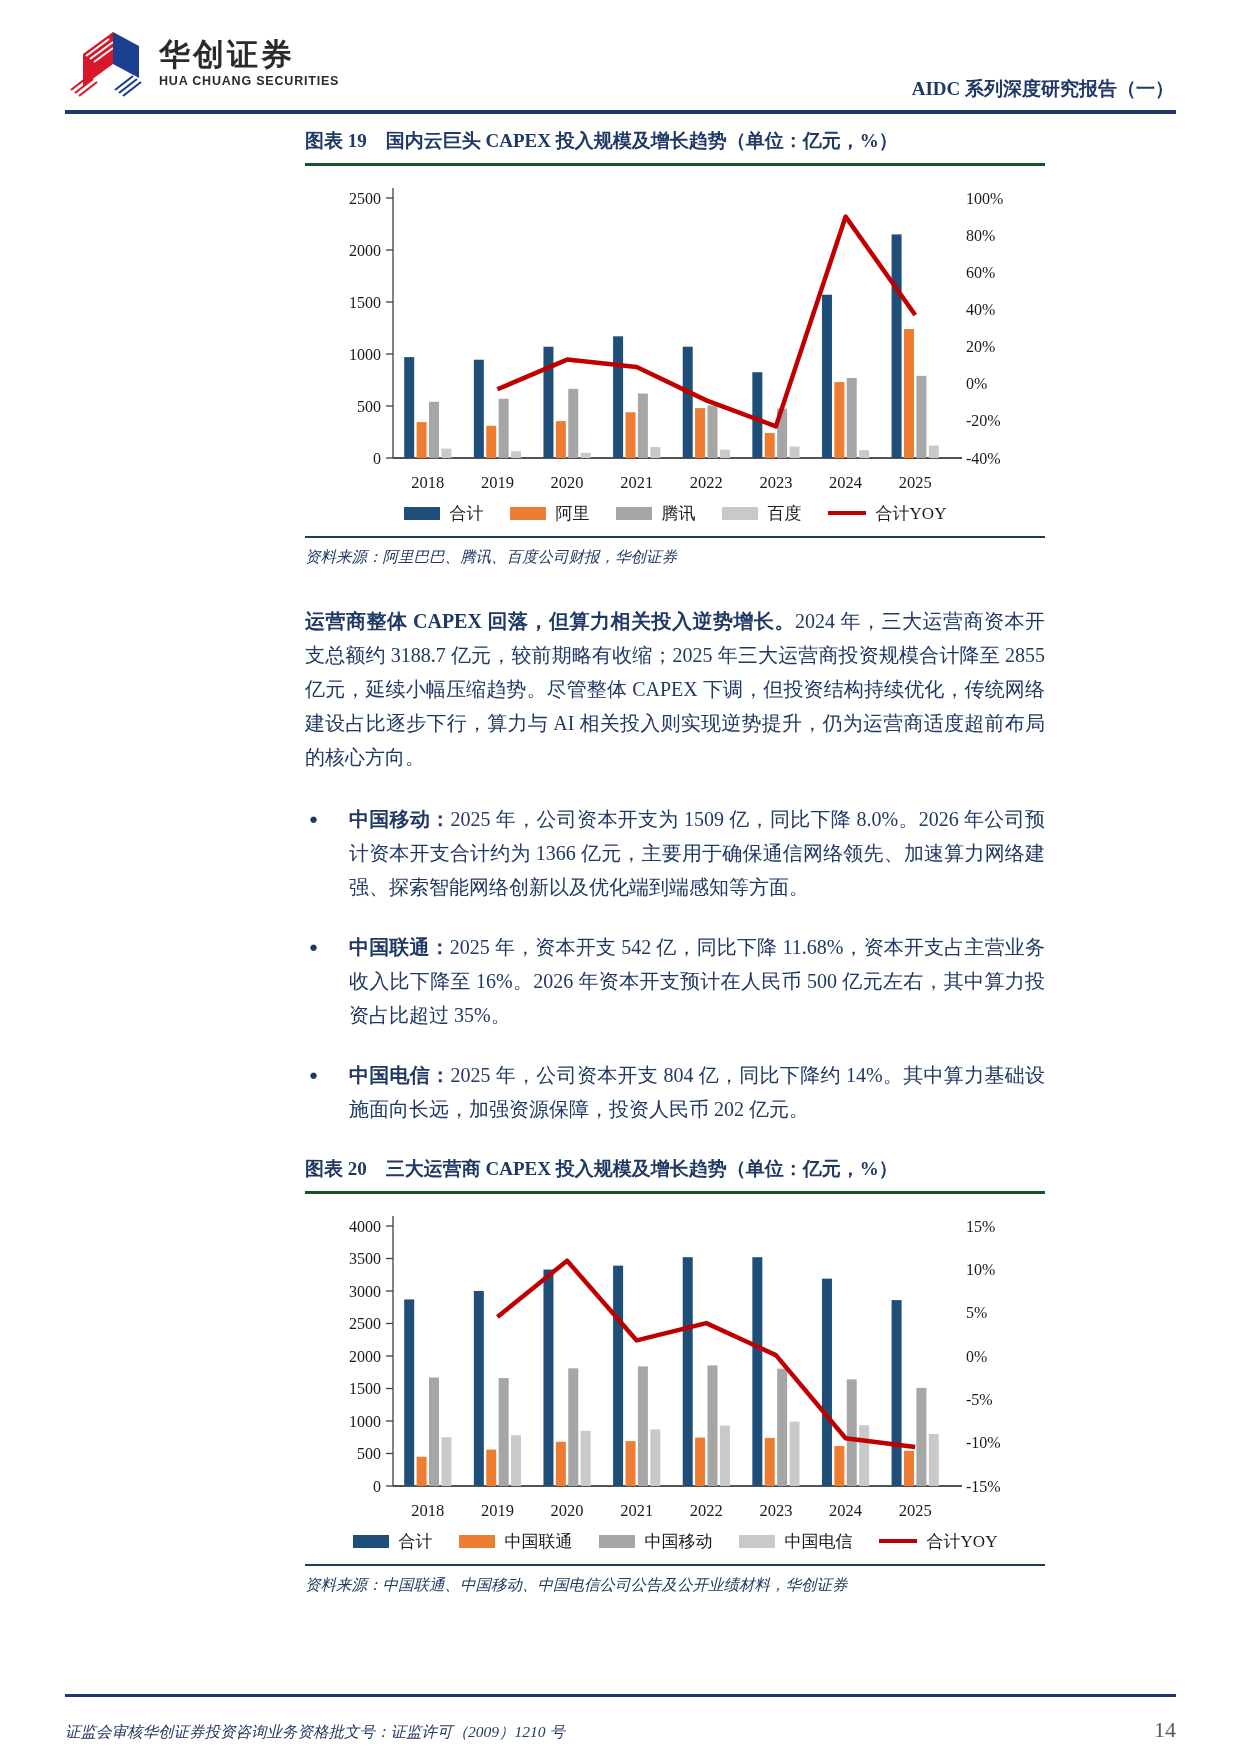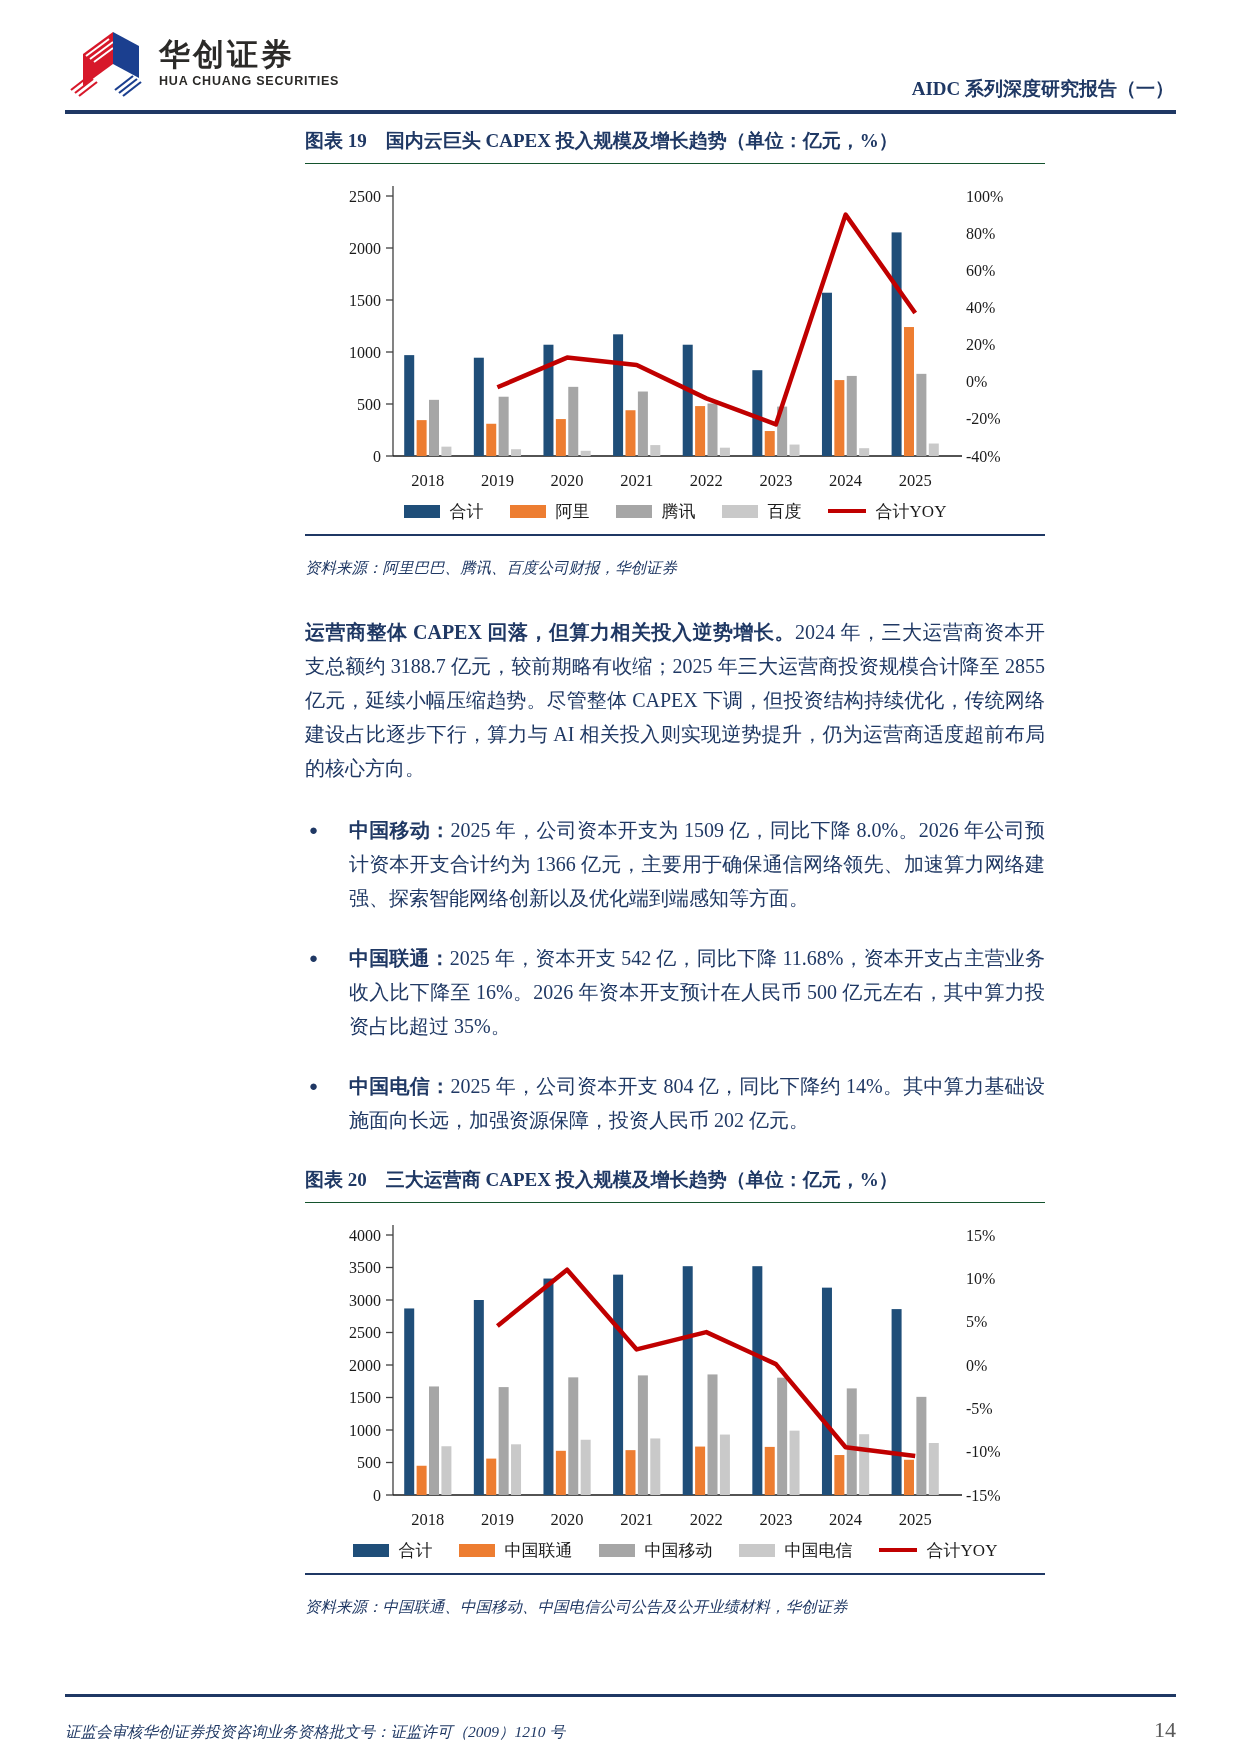--- a/index.html
+++ b/index.html
@@ -13,32 +13,32 @@
     border-bottom:4px solid #1f3864;}
   .logo{position:absolute;left:4px;top:2px;display:flex;align-items:center;gap:12px;}
   .logo-text .cn{font-family:"Liberation Sans","DejaVu Sans",sans-serif;font-weight:bold;
     font-size:31px;color:#2b2a28;letter-spacing:3px;line-height:34px;}
   .logo-text .en{font-family:"Liberation Sans","DejaVu Sans",sans-serif;font-weight:bold;
     font-size:12.5px;color:#2b2a28;letter-spacing:0.8px;margin-top:2px;}
   .report-tag{position:absolute;right:2px;bottom:8px;font-weight:bold;font-size:19px;color:#1f3864;}
   
   .content{position:absolute;left:305px;width:740px;top:128px;}
   .figure-title{font-size:19px;font-weight:bold;color:#1f3864;padding-bottom:9px;
-    border-bottom:1px solid #14532d;}
+    border-bottom:3px solid #14532d;}
   .figure{margin-bottom:0;}
   .chart-wrap{padding-top:10px;}
   .chart-svg{display:block;}
   .tick{font-family:"Liberation Serif","DejaVu Serif",serif;font-size:16px;fill:#1a1a1a;}
   .xlab{font-family:"Liberation Serif","DejaVu Serif",serif;font-size:16.5px;fill:#1a1a1a;}
   .legend{display:flex;justify-content:center;align-items:center;gap:26px;margin-top:4px;height:22px;}
   .litem{display:flex;align-items:center;gap:10px;font-size:17px;color:#1a1a1a;}
   .sw{width:36px;height:13px;display:inline-block;}
   .swline{width:38px;height:4.5px;display:inline-block;}
   .figure-sep{border-top:2px solid #1f3864;margin-top:12px;}
-  .figure-source{font-style:italic;font-size:15.5px;color:#1f3864;padding-top:22px;}
+  .figure-source{font-style:italic;font-size:15.5px;color:#1f3864;padding-top:9px;}
   
   .para{margin-top:36px;font-size:20px;line-height:34px;text-align:justify;color:#1f3864;}
   .para .lead{font-weight:bold;}
   .bullets{margin-top:28px;}
   .bullet{display:flex;margin-bottom:26px;}
   .dot{flex:0 0 40px;font-size:15px;line-height:34px;color:#1f3864;padding-left:4px;}
   .btext{flex:1;font-size:20px;line-height:34px;text-align:justify;color:#1f3864;}
   .btext b{font-weight:bold;}
   .fig20{margin-top:30px;}
   

